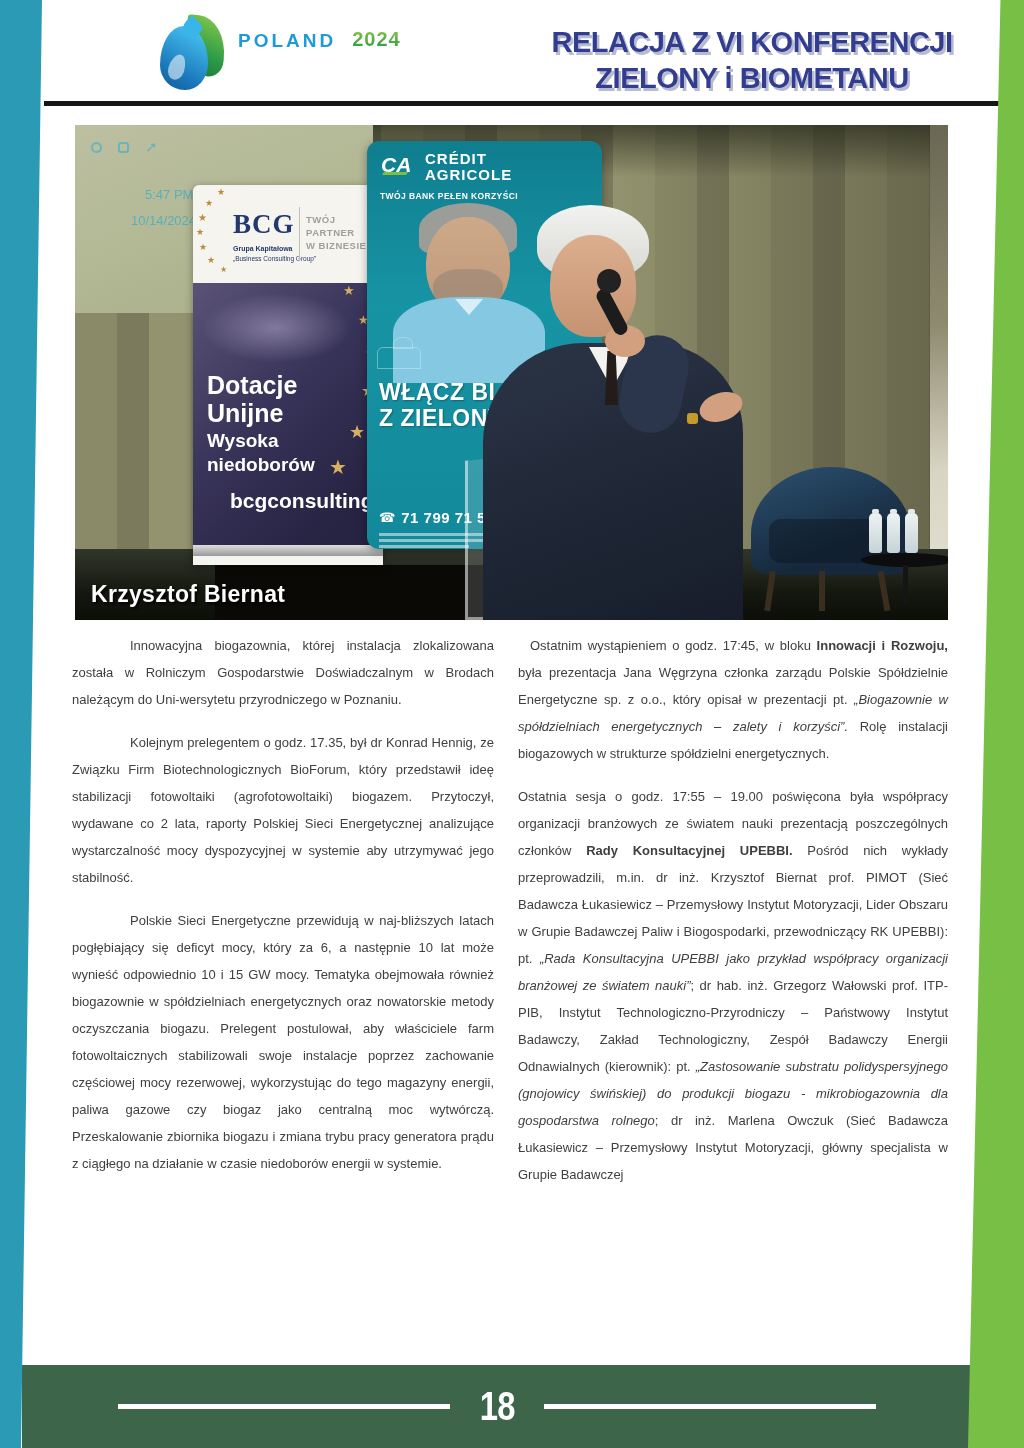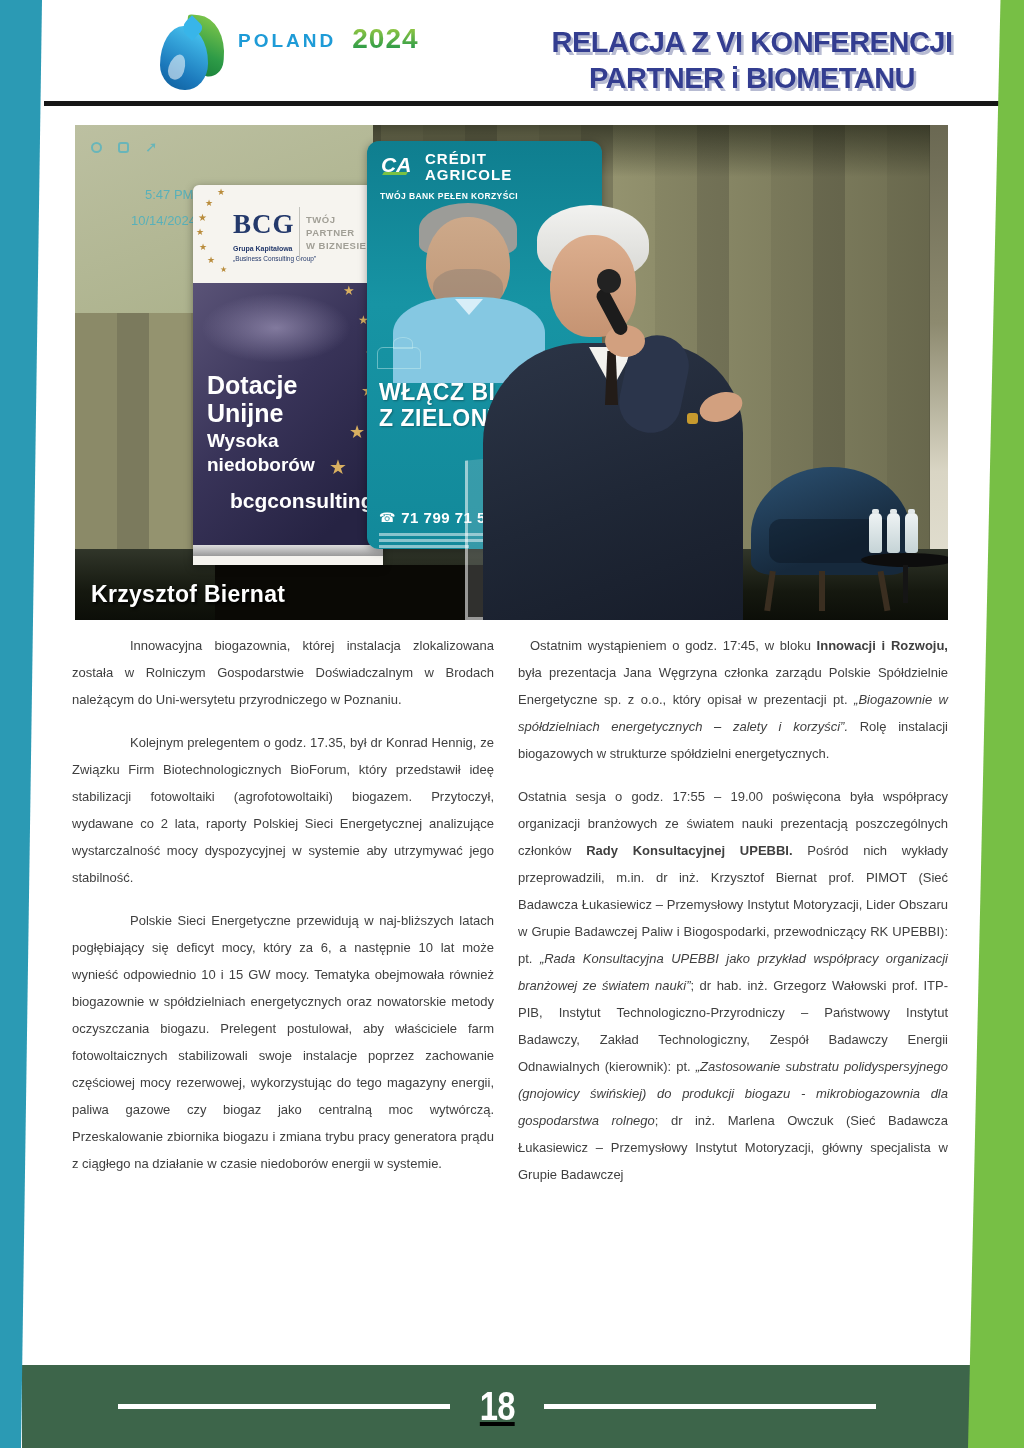--- a/index.html
+++ b/index.html
@@ -24,21 +24,21 @@
     background:linear-gradient(210deg,#47c3f0 10%,#1b78bb 70%,#0f5d99);
     border-radius:50% 50% 48% 52% / 62% 58% 42% 40%; }
   .droplet::before { content:""; position:absolute; top:-7px; right:7px; width:18px; height:18px;
     background:#38b5e9; transform:rotate(45deg); border-radius:0 35% 0 55%; }
   .droplet::after { content:""; position:absolute; left:9px; bottom:10px; width:16px; height:26px;
     background:rgba(255,255,255,.55); border-radius:50% 50% 50% 50%/60% 60% 40% 40%; transform:rotate(18deg); }
   .logo-text { padding-top:12px; }
   .logo-name { font-size:35px; font-weight:800; letter-spacing:-1px; color:#2f9e47; line-height:32px; }
   .logo-line2 { display:flex; align-items:flex-end; }
   .logo-poland { font-size:19px; font-weight:800; letter-spacing:3px; color:#1e9bd7; line-height:22px; }
-  .logo-year { font-size:28px; font-weight:800; letter-spacing:1px; color:#3aa648; line-height:26px; margin-left:16px; }
+  .logo-year { font-size:20px; font-weight:800; letter-spacing:1px; color:#3aa648; line-height:26px; margin-left:16px; }
   @supports (-webkit-background-clip:text) {
     .logo-name { background:linear-gradient(180deg,#85c84c,#0b8b44); -webkit-background-clip:text; background-clip:text; color:transparent; }
     .logo-year { background:linear-gradient(180deg,#9ccb43,#1c9449); -webkit-background-clip:text; background-clip:text; color:transparent; }
   }
   .title { position:absolute; left:540px; top:24px; width:424px; text-align:center;
     color:var(--title-navy,#333D90); font-weight:800; font-size:29px; line-height:36px;
     letter-spacing:-0.5px; text-shadow:2.5px 2.5px 0 rgba(95,105,155,.45); }
   .rule { position:absolute; left:44px; right:22px; top:101px; height:5px; background:#161616; z-index:3; }
 
   
@@ -169,21 +169,21 @@
   .col-left { left:72px; width:422px; }
   .col-right { left:518px; width:430px; }
   .col p { margin:0 0 16px 0; }
   .indent { text-indent:58px; }
   .indent-sm { text-indent:12px; }
   .seg-bold { font-weight:700; }
   .seg-italic { font-style:italic; }
 
   
   .footer { position:absolute; left:22px; right:52px; top:1365px; height:83px;
-    background:var(--footer-green,#3D654A); display:flex; align-items:center; justify-content:center; gap:26px; z-index:5;text-decoration:underline; }
+    background:var(--footer-green,#3D654A); display:flex; align-items:center; justify-content:center; gap:26px; z-index:5; }
   .fline { height:5px; width:332px; background:#fff; }
   .fnum { color:#fff; font-size:40px; font-weight:700; letter-spacing:-1px; transform:scaleX(.82); }
 </style>
 </head>
 <body>
 
 <div class="page">
 
   <div class="stripe-left"></div>
   <div class="stripe-right"></div>
@@ -196,21 +196,21 @@
       </div>
       <div class="logo-text">
         <div class="logo-line2">
           <span class="logo-poland">POLAND</span>
           <span class="logo-year">2024</span>
         </div>
       </div>
     </div>
     <div class="title">
       <div>RELACJA Z VI KONFERENCJI</div>
-      <div>PARTNER i BIOMETANU</div>
+      <div>ZIELONY i BIOMETANU</div>
     </div>
   </header>
   <div class="rule"></div>
 
   <figure class="photo">
     <div class="ph-top-shadow"></div>
     <div class="ph-curtain-dark"></div>
     <div class="ph-pillar"></div>
 
     <div class="ph-screen">

